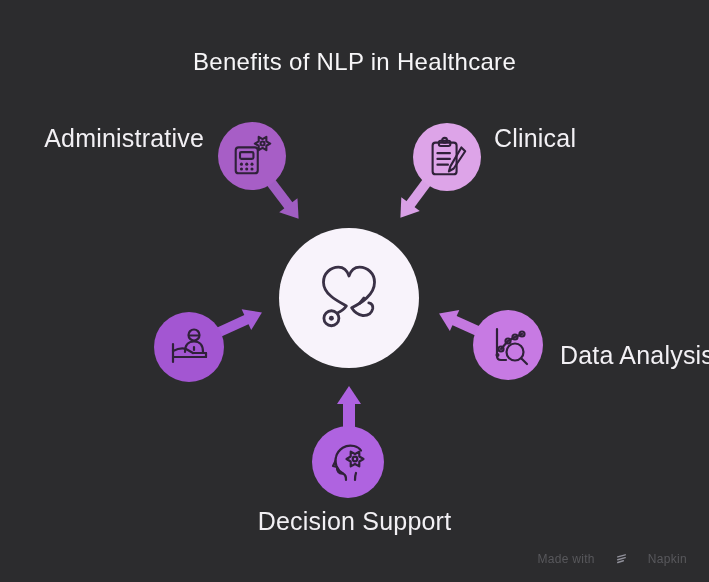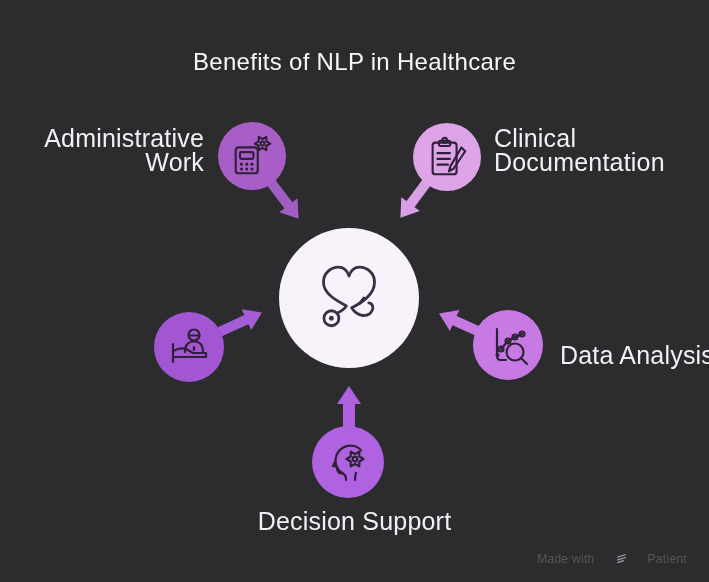--- a/index.html
+++ b/index.html
@@ -90,37 +90,35 @@
       <circle class="fill-dot" cx="13" cy="32.5" r="1.6"></circle>
       <circle class="fill-dot" cx="18.5" cy="32.5" r="1.6"></circle>
       <circle class="fill-dot" cx="24" cy="32.5" r="1.6"></circle>
       <circle class="fill-dot" cx="13" cy="37.5" r="1.6"></circle>
       <circle class="fill-dot" cx="18.5" cy="37.5" r="1.6"></circle>
       <circle class="fill-dot" cx="24" cy="37.5" r="1.6"></circle>
     </svg>
   </div>
   <div class="label label-admin">
     <div>Administrative</div>
-    <div>Work</div>
   </div>
 
   <div class="circle node-clinical">
     <svg class="icon" width="46" height="46" viewBox="0 0 48 48">
       <rect x="9" y="9" width="25" height="33" rx="3"></rect>
       <circle cx="21.5" cy="6.5" r="2.5"></circle>
       <rect x="15.5" y="7" width="12" height="5.5" rx="2"></rect>
       <path d="M14,20 H27"></path>
       <path d="M14,26 H27"></path>
       <path d="M14,32 H25"></path>
       <path d="M39,14 L43,18 L31,36 L26,39 L27.5,33.8 Z"></path>
     </svg>
   </div>
   <div class="label label-clinical">
     <div>Clinical</div>
-    <div>Documentation</div>
   </div>
 
   <div class="circle node-patient">
     <svg class="icon" width="48" height="48" viewBox="0 0 48 48">
       <circle cx="29" cy="12" r="5.5"></circle>
       <path d="M24,12.5 H34"></path>
       <path d="M20,29 C20,21.5 24,18.5 29,18.5 C34,18.5 38,21.5 38,29"></path>
       <path d="M29,24 V27"></path>
       <path d="M8,21 V39"></path>
       <path d="M8,28 C14,25 18,25 21,26 L28,30"></path>
@@ -162,16 +160,16 @@
 
   <div class="watermark">
     <span>Made with</span>
     <svg class="napkin-logo" width="13" height="13" viewBox="0 0 14 14">
       <g stroke="#90909a" stroke-width="1.6" stroke-linecap="round" fill="none">
         <path d="M3,4.2 L11,2"></path>
         <path d="M3,7.2 L11,5"></path>
         <path d="M3,10.2 L9,8.4"></path>
       </g>
     </svg>
-    <span>Patient</span>
+    <span>Napkin</span>
   </div>
 
 </div>
 
 </body></html>

